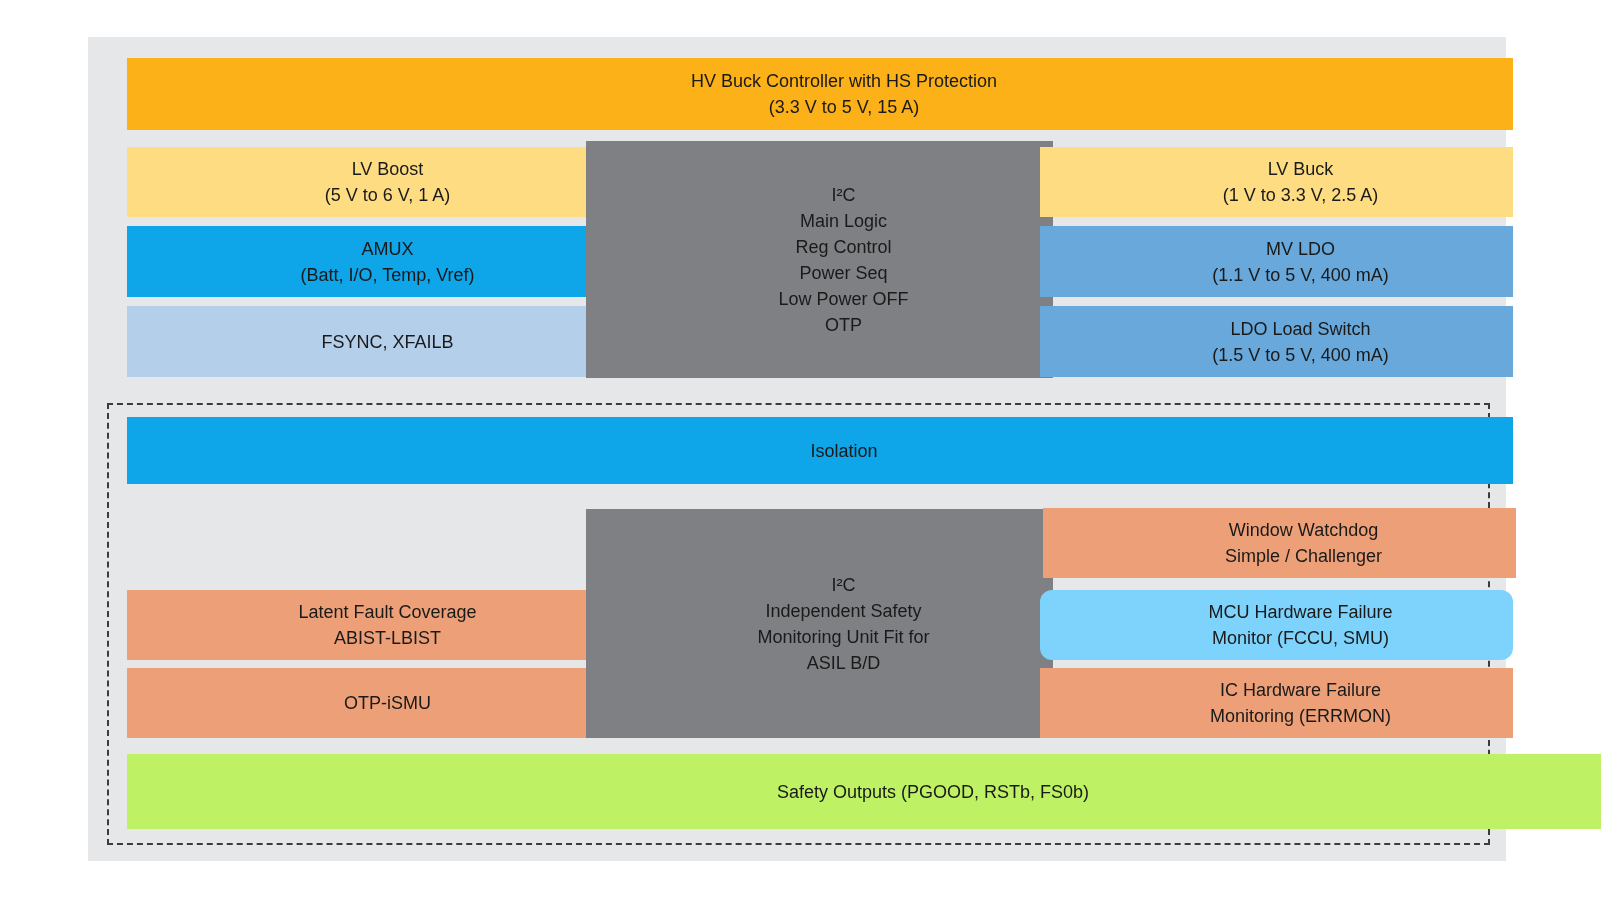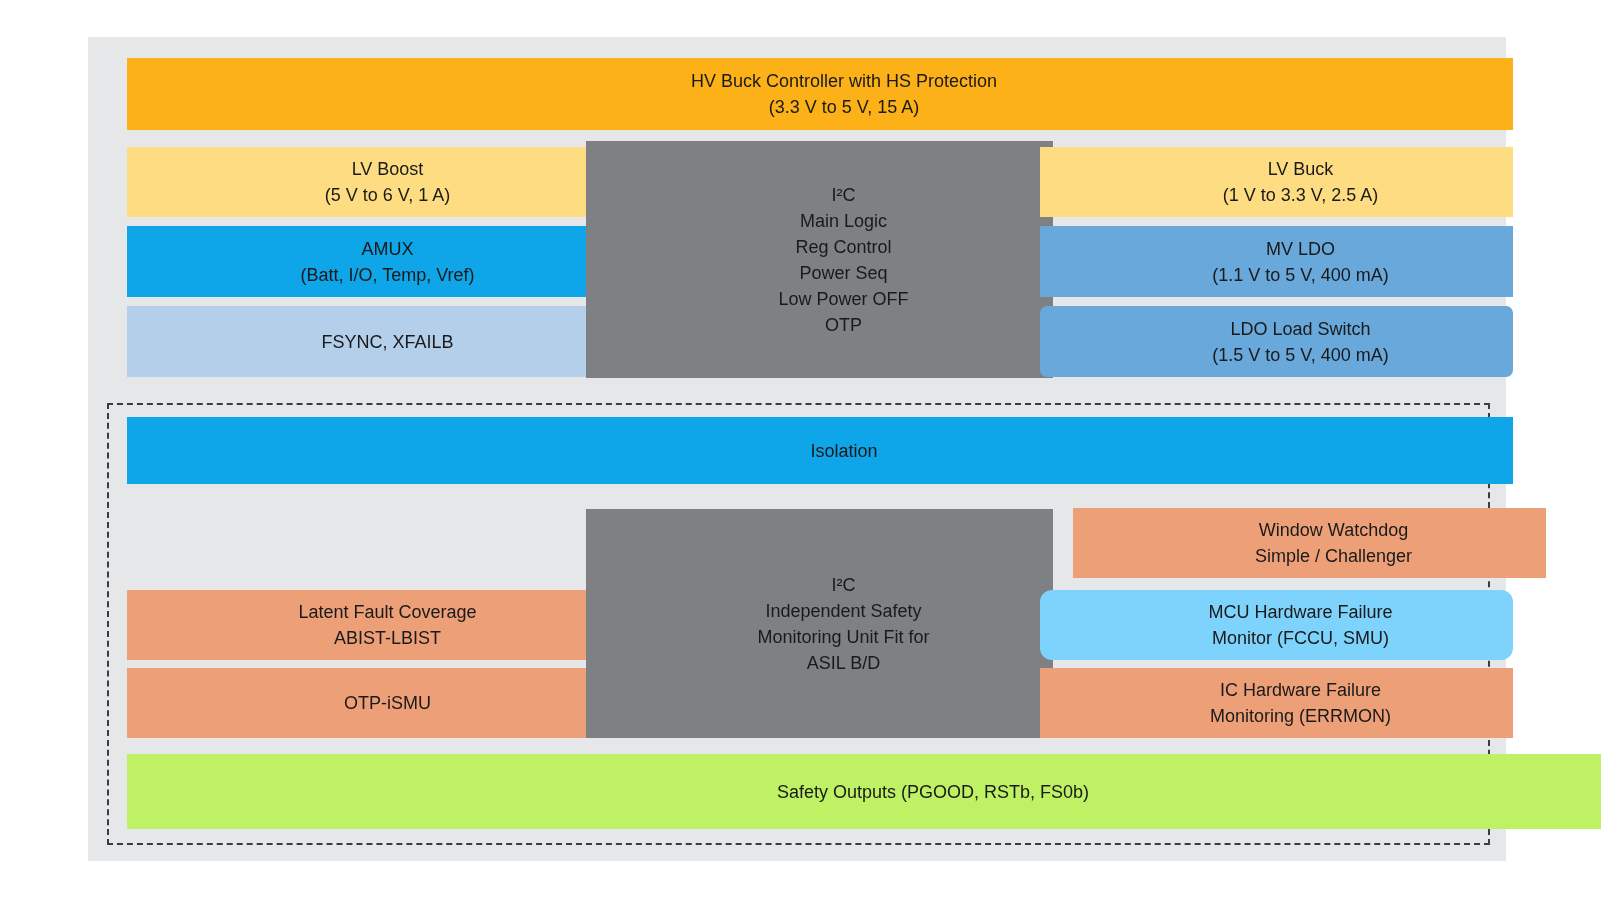--- a/index.html
+++ b/index.html
@@ -55,21 +55,21 @@
   </div>
 
   <div class="block" style="left: 952px; top: 110px; width: 425px; height: 70px; background: rgb(254, 221, 130);">
     <span class="line">LV Buck</span>
     <span class="line">(1 V to 3.3 V, 2.5 A)</span>
   </div>
   <div class="block" style="left: 952px; top: 189px; width: 425px; height: 71px; background: rgb(104, 168, 219);">
     <span class="line">MV LDO</span>
     <span class="line">(1.1 V to 5 V, 400 mA)</span>
   </div>
-  <div class="block" style="left: 952px; top: 269px; width: 425px; height: 71px; background: rgb(104, 168, 219); border-radius: 7px;">
+  <div class="block" style="left: 952px; top: 269px; width: 425px; height: 71px; background: rgb(104, 168, 219);">
     <span class="line">LDO Load Switch</span>
     <span class="line">(1.5 V to 5 V, 400 mA)</span>
   </div>
 
   <div class="dashed-box"></div>
 
   <div class="block" style="left: 39px; top: 380px; width: 1338px; height: 67px; background: #0ea5e9;">
     <span class="line">Isolation</span>
   </div>
 
@@ -81,21 +81,21 @@
     <span class="line">OTP-iSMU</span>
   </div>
 
   <div class="block" style="left: 498px; top: 472px; width: 419px; height: 229px; background: rgb(126, 128, 131);">
     <span class="line">I²C</span>
     <span class="line">Independent Safety</span>
     <span class="line">Monitoring Unit Fit for</span>
     <span class="line">ASIL B/D</span>
   </div>
 
-  <div class="block" style="left: 985px; top: 471px; width: 425px; height: 70px; background: rgb(237, 160, 119);">
+  <div class="block" style="left: 955px; top: 471px; width: 425px; height: 70px; background: rgb(237, 160, 119);">
     <span class="line">Window Watchdog</span>
     <span class="line">Simple / Challenger</span>
   </div>
   <div class="block" style="left: 952px; top: 553px; width: 425px; height: 70px; background: #7dd3fc; border-radius: 12px;">
     <span class="line">MCU Hardware Failure</span>
     <span class="line">Monitor (FCCU, SMU)</span>
   </div>
   <div class="block" style="left: 952px; top: 631px; width: 425px; height: 70px; background: rgb(237, 160, 119);">
     <span class="line">IC Hardware Failure</span>
     <span class="line">Monitoring (ERRMON)</span>

